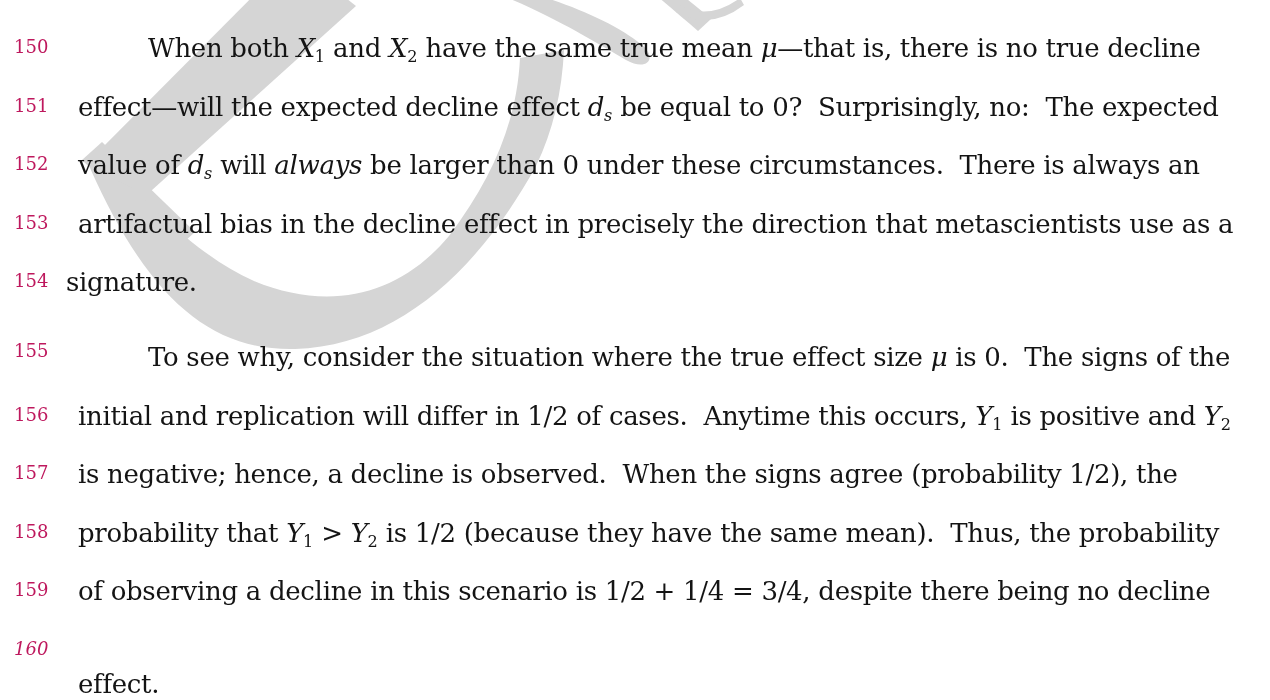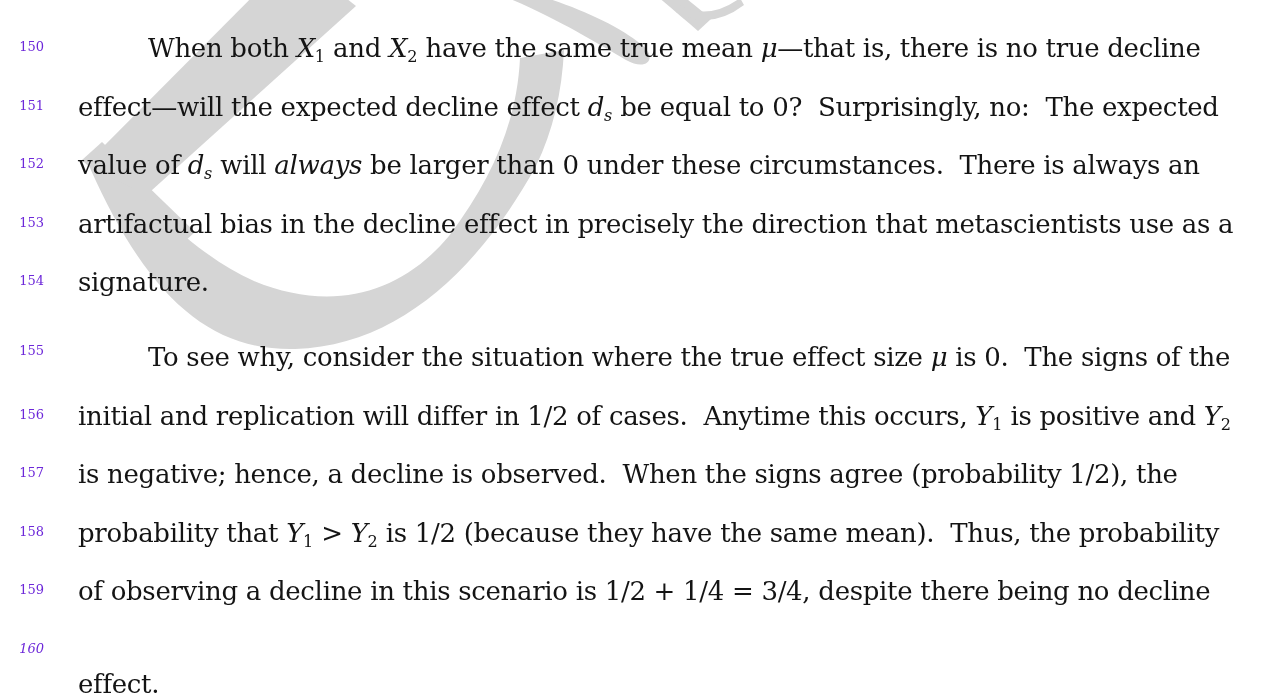--- a/index.html
+++ b/index.html
@@ -17,23 +17,23 @@
   #watermark-svg{
     position:absolute;left:0;top:0;z-index:0;
   }
   .text-layer{
     position:absolute;left:0;top:0;width:1270px;height:700px;z-index:1;
   }
   .line-number{
     position:absolute;
     left:14px;width:30px;
     text-align:right;
-    font-size:13px;
+    font-size:18px;
     line-height:16px;
-    color:#6d28d9;
+    color:#be185d;
     font-family:"DejaVu Serif", serif;
   }
   .text-line{
     position:absolute;
     height:34px;
     line-height:44px;
     font-size:26px;
     letter-spacing:-0.3px;
     white-space:pre;
     color:#141414;
@@ -90,21 +90,21 @@
   <div class="text-layer" id="text-layer">
       <div class="line-number" style="top: 39px;">150</div>
       <div class="text-line" style="top: 26px; left: 148px;">When both <span class="math-var">X<sub class="sub">1</sub></span> and <span class="math-var">X<sub class="sub">2</sub></span> have the same true mean <span class="math-var">μ</span>—that is, there is no true decline</div>
       <div class="line-number" style="top: 97.5px;">151</div>
       <div class="text-line" style="top: 84.5px; left: 78px;">effect—will the expected decline effect <span class="math-var">d<sub class="sub it">s</sub></span> be equal to 0?  Surprisingly, no:  The expected</div>
       <div class="line-number" style="top: 156px;">152</div>
       <div class="text-line" style="top: 143px; left: 78px;">value of <span class="math-var">d<sub class="sub it">s</sub></span> will <span class="word-italic">always</span> be larger than 0 under these circumstances.  There is always an</div>
       <div class="line-number" style="top: 214.5px;">153</div>
       <div class="text-line" style="top: 201.5px; left: 78px;">artifactual bias in the decline effect in precisely the direction that metascientists use as a</div>
       <div class="line-number" style="top: 273px;">154</div>
-      <div class="text-line" style="top: 260px; left: 78px;">signature.</div>
+      <div class="text-line" style="top: 260px; left: 66px;">signature.</div>
       <div class="line-number" style="top: 343px;">155</div>
       <div class="text-line" style="top: 335px; left: 148px;">To see why, consider the situation where the true effect size <span class="math-var">μ</span> is 0.  The signs of the</div>
       <div class="line-number" style="top: 406.5px;">156</div>
       <div class="text-line" style="top: 393.5px; left: 78px;">initial and replication will differ in 1/2 of cases.  Anytime this occurs, <span class="math-var">Y<sub class="sub">1</sub></span> is positive and <span class="math-var">Y<sub class="sub">2</sub></span></div>
       <div class="line-number" style="top: 465px;">157</div>
       <div class="text-line" style="top: 452px; left: 78px;">is negative; hence, a decline is observed.  When the signs agree (probability 1/2), the</div>
       <div class="line-number" style="top: 523.5px;">158</div>
       <div class="text-line" style="top: 510.5px; left: 78px;">probability that <span class="math-var">Y<sub class="sub">1</sub></span> &gt; <span class="math-var">Y<sub class="sub">2</sub></span> is 1/2 (because they have the same mean).  Thus, the probability</div>
       <div class="line-number" style="top: 582px;">159</div>
       <div class="text-line" style="top: 569px; left: 78px;">of observing a decline in this scenario is 1/2 + 1/4 = 3/4, despite there being no decline</div>

